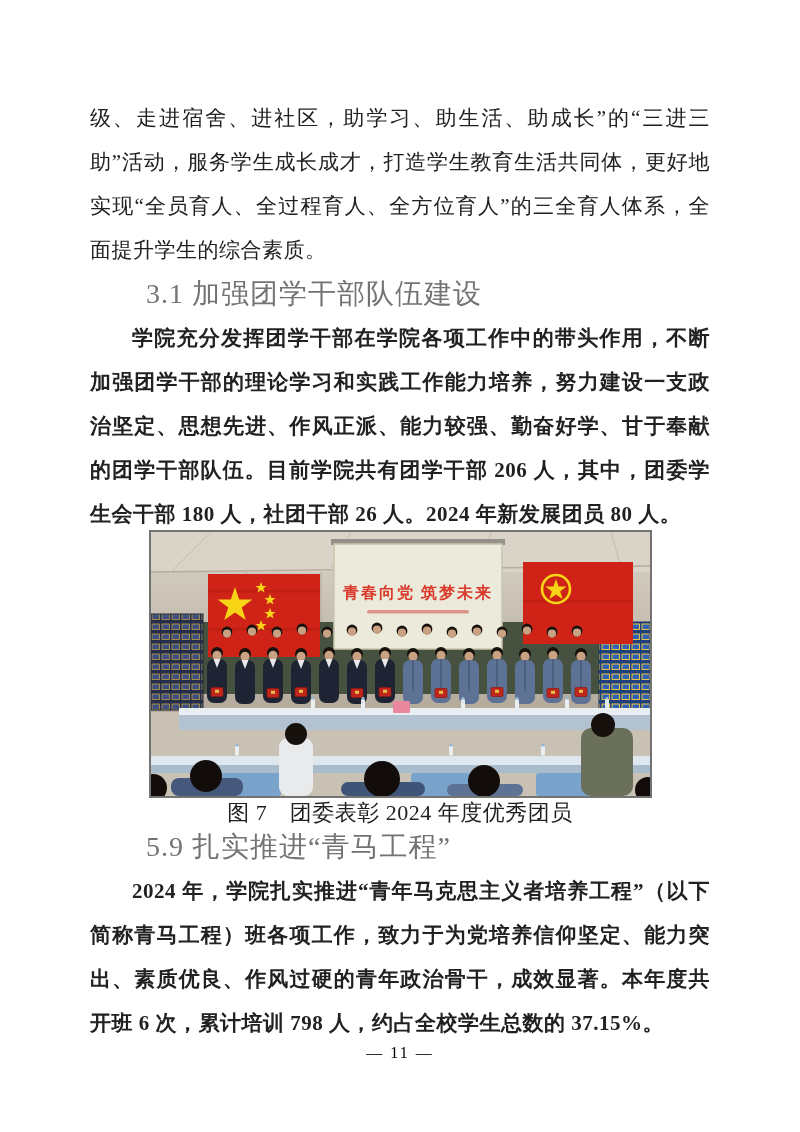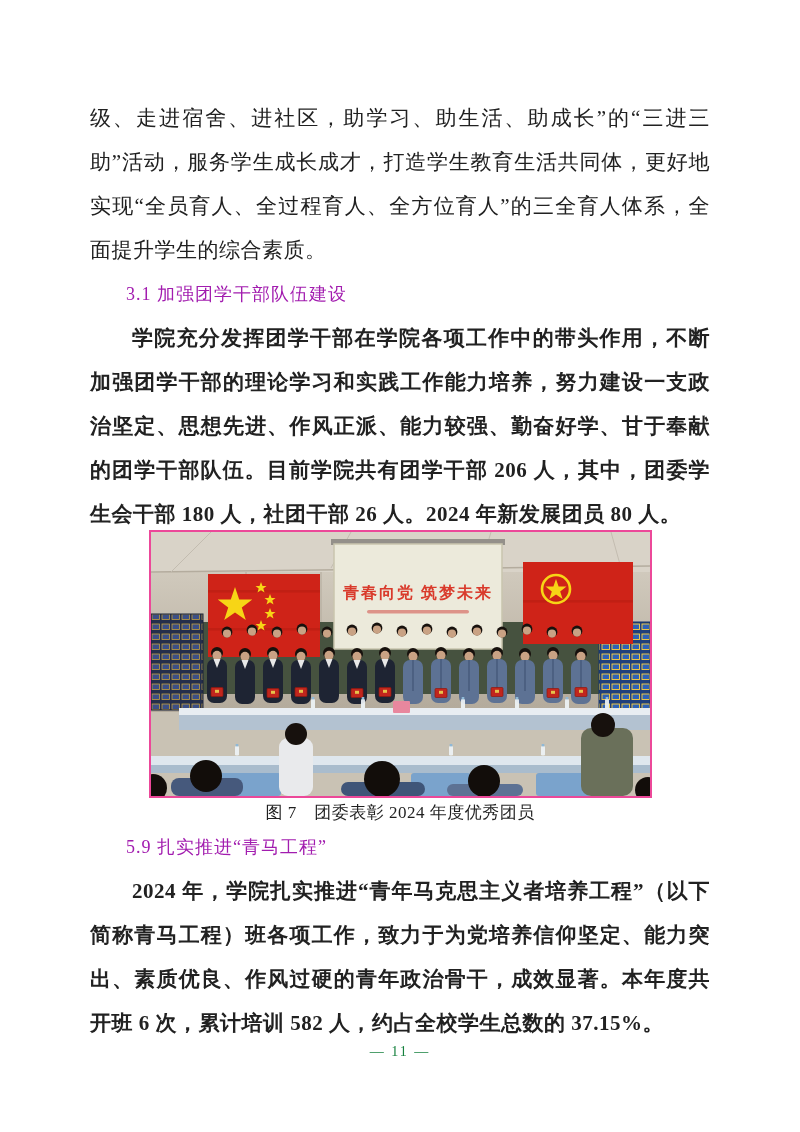--- a/index.html
+++ b/index.html
@@ -14,42 +14,42 @@
   }
   .content { position:absolute; left:90px; top:92px; width:620px; }
   p.body {
     font-size:21px; line-height:44px;
     text-align:justify; text-justify:inter-ideograph;
     color:#212121;
     letter-spacing:0.5px;
   }
   p.indent { text-indent:2em;font-weight:bold; }
   .sec-heading {
-    font-size:18px; line-height:44px;
+    font-size:28px; line-height:44px;
     font-weight:normal;
-    color:#a21caf;
+    color:#737373;
     text-indent:2em;
     letter-spacing:1px;
   }
   figure { margin-top:-6px; text-align:center; }
   .photo {
     width:503px; height:268px; margin:0 auto;
-    border:2px solid #ec4899;
+    border:2px solid #737373;
     background:#c9c2b4;
     position:relative;
   }
   .photo svg { display:block; width:100%; height:100%; }
   figcaption {
-    font-size:17px; line-height:24px; margin-top:3px;
+    font-size:22px; line-height:24px; margin-top:3px;
     color:#1f1f1f; letter-spacing:0.5px;
   }
   .pagenum {
     position:absolute; left:0; right:0; top:1040px;
     text-align:center;
-    font-size:14px; color:#15803d; letter-spacing:2px;
+    font-size:16px; color:#000000; letter-spacing:2px;
   }
 </style>
 </head>
 <body>
 
 <div class="page">
   <div class="content">
 
     <p class="body">级、走进宿舍、进社区，助学习、助生活、助成长”的“三进三助”活动，服务学生成长成才，打造学生教育生活共同体，更好地实现“全员育人、全过程育人、全方位育人”的三全育人体系，全面提升学生的综合素质。</p>
 
@@ -222,18 +222,18 @@
             <circle cx="2" cy="256" r="14" fill="#120d0a"></circle>
             <circle cx="497" cy="258" r="13" fill="#120d0a"></circle>
           </g>
         </svg>
       </div>
       <figcaption>图 7　团委表彰 2024 年度优秀团员</figcaption>
     </figure>
 
     <div class="sec-heading">5.9 扎实推进“青马工程”</div>
 
-    <p class="body indent">2024 年，学院扎实推进“青年马克思主义者培养工程”（以下简称青马工程）班各项工作，致力于为党培养信仰坚定、能力突出、素质优良、作风过硬的青年政治骨干，成效显著。本年度共开班 6 次，累计培训 582 人，约占全校学生总数的 37.15%。</p>
+    <p class="body indent">2024 年，学院扎实推进“青年马克思主义者培养工程”（以下简称青马工程）班各项工作，致力于为党培养信仰坚定、能力突出、素质优良、作风过硬的青年政治骨干，成效显著。本年度共开班 6 次，累计培训 798 人，约占全校学生总数的 37.15%。</p>
 
   </div>
 
   <div class="pagenum">— 11 —</div>
 </div>
 
 </body></html>

